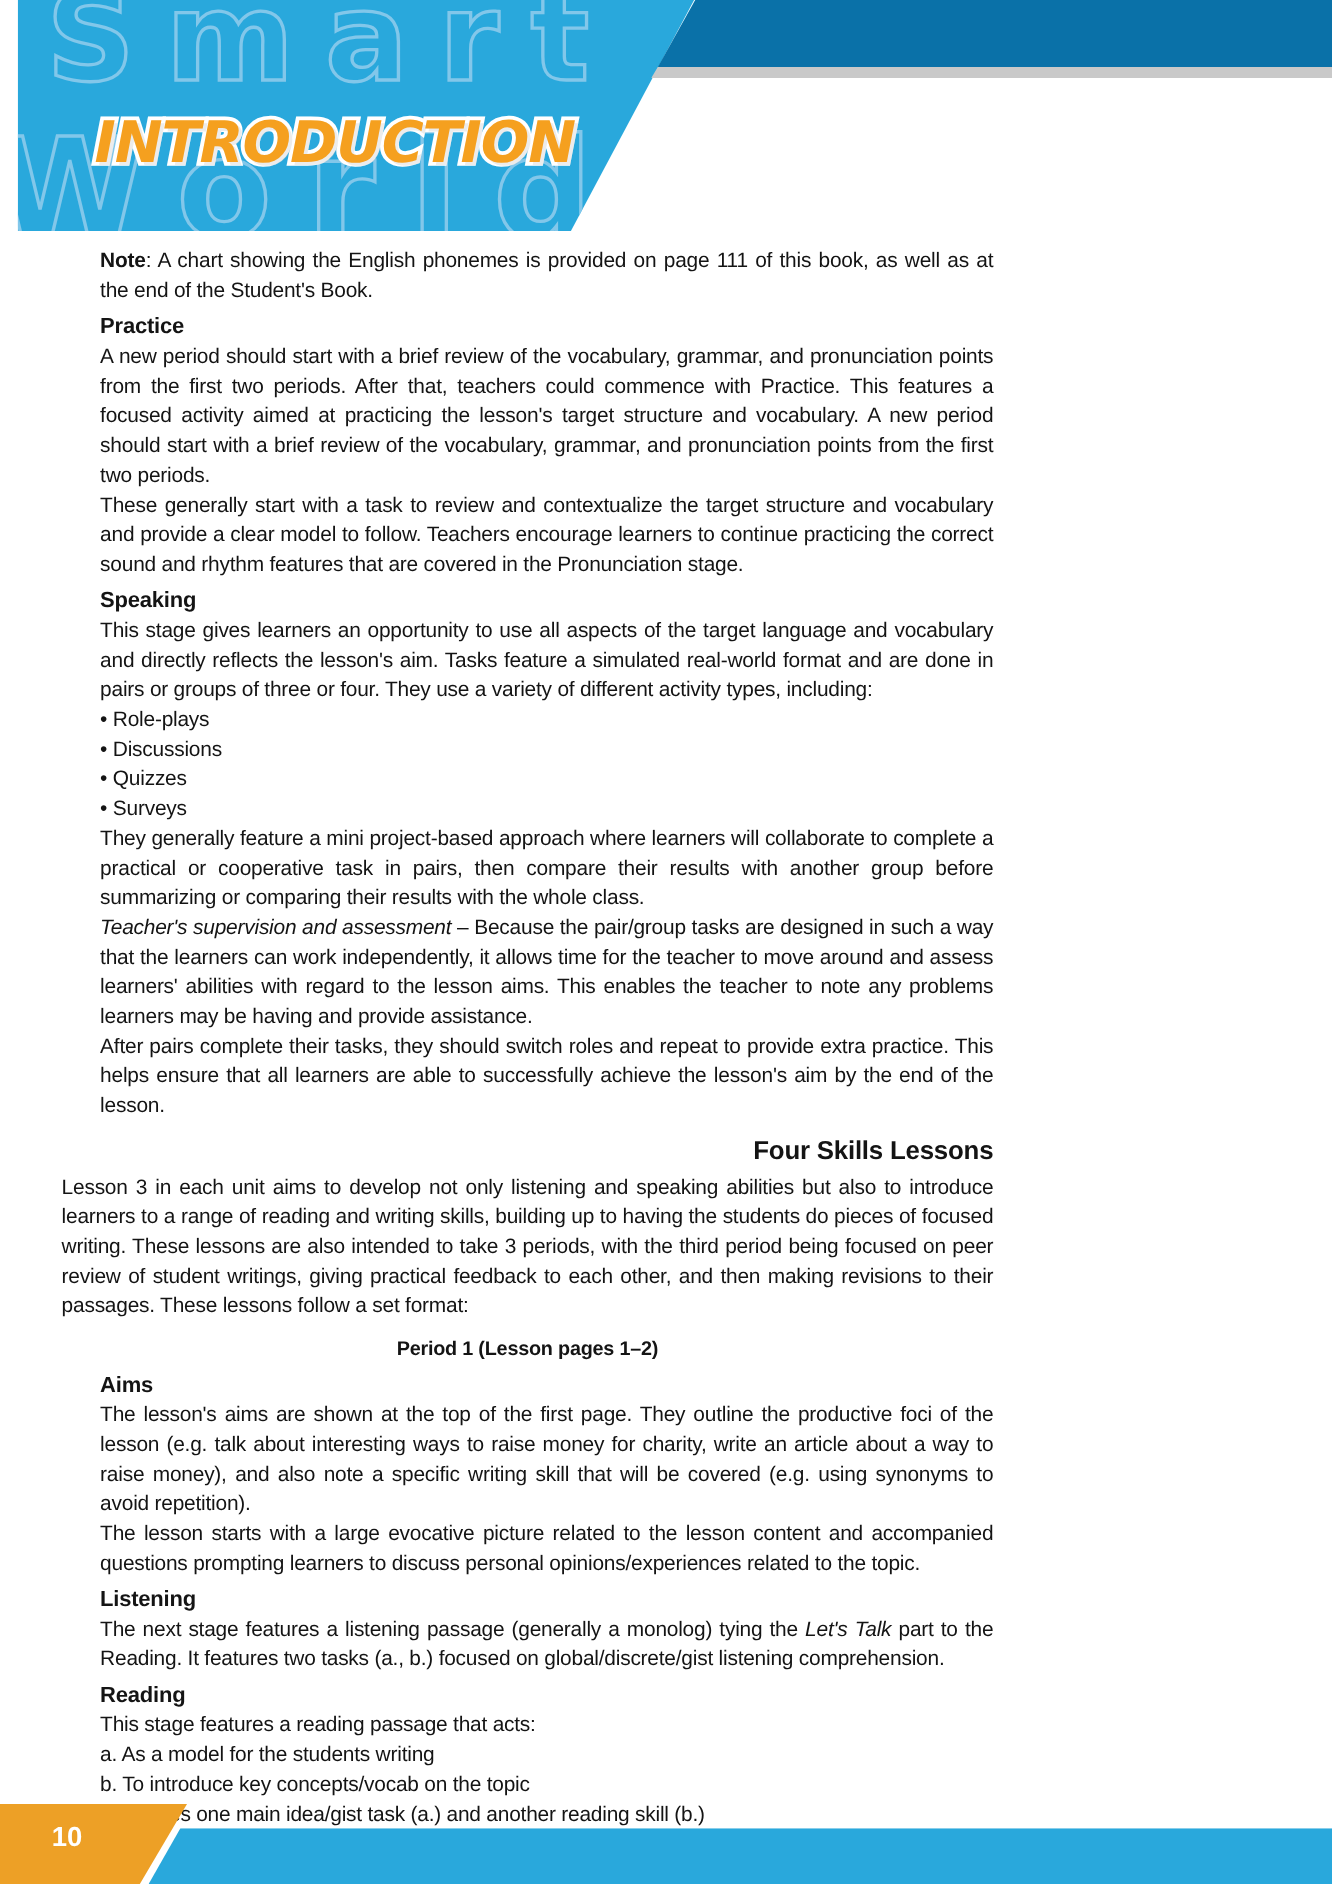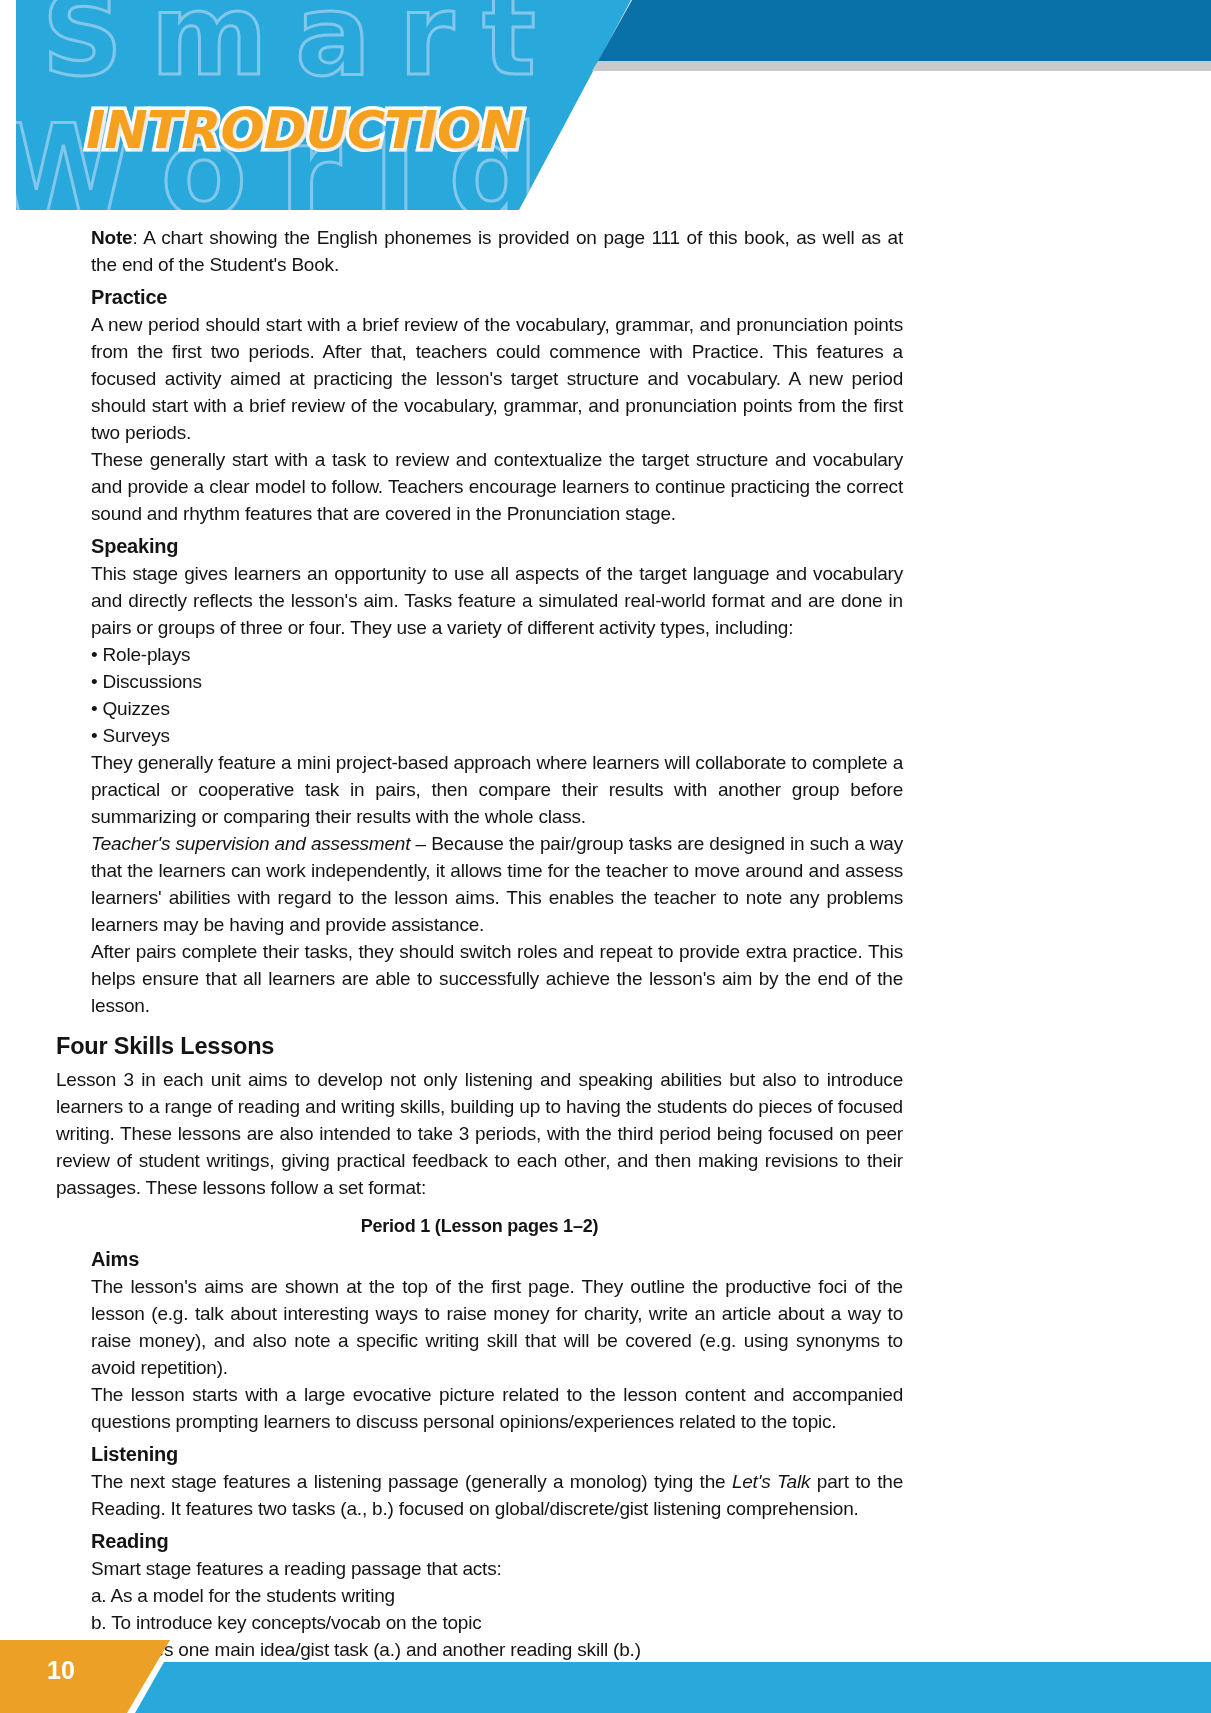--- a/index.html
+++ b/index.html
@@ -44,21 +44,21 @@
   }
 
   
   .content {
     position:absolute; top:224px; left:1px; width:961px;
     font-size:19px; line-height:27px; letter-spacing:-0.2px;
   }
   .ind   { margin:0 59px 0 90px; text-align:justify; }
   .flush { margin:0 59px 0 55px; text-align:justify; }
   .h       { font-weight:bold; font-size:20px;   margin-top:6px;  text-align:left; }
-  .h-big   { font-weight:bold; font-size:23.5px; margin-top:14px; margin-bottom:6px; text-align:left; }
+  .h-big   { font-weight:bold; font-size:23.5px; margin-top:14px; margin-bottom:6px; text-align:right; }
   .h-period{ font-weight:bold; font-size:18px; margin-top:12px; margin-bottom:4px; text-align:center; }
   .bullet  { margin:0 59px 0 90px; text-align:left; }
   .bullet::before { content:"\2022\00a0"; }
   .lead-italic { font-style:italic; }
   .inline-italic { font-style:italic; }
   .plain-line { margin:0 59px 0 90px; text-align:left; }
   b.run-in { font-weight:bold; }
 
   
   .footer { position:absolute; left:0; bottom:0; width:1189px; height:73px; }
@@ -117,21 +117,21 @@
 
     <div class="ind h">Aims</div>
     <p class="ind">The lesson's aims are shown at the top of the first page. They outline the productive foci of the lesson (e.g. talk about interesting ways to raise money for charity, write an article about a way to raise money), and also note a specific writing skill that will be covered (e.g. using synonyms to avoid repetition).</p>
 
     <p class="ind">The lesson starts with a large evocative picture related to the lesson content and accompanied questions prompting learners to discuss personal opinions/experiences related to the topic.</p>
 
     <div class="ind h">Listening</div>
     <p class="ind"><span>The next stage features a listening passage (generally a monolog) tying the </span><span class="inline-italic">Let's Talk</span><span> part to the Reading. It features two tasks (a., b.) focused on global/discrete/gist listening comprehension.</span></p>
 
     <div class="ind h">Reading</div>
-    <div class="plain-line">Smart stage features a reading passage that acts:</div>
+    <div class="plain-line">This stage features a reading passage that acts:</div>
     <div class="plain-line">a. As a model for the students writing</div>
     <div class="plain-line">b. To introduce key concepts/vocab on the topic</div>
     <div class="plain-line">It features one main idea/gist task (a.) and another reading skill (b.)</div>
 
   </div>
 
   <div class="footer">
     <div class="foot-blue"></div>
     <div class="foot-orange"></div>
     <div class="page-number">10</div>

